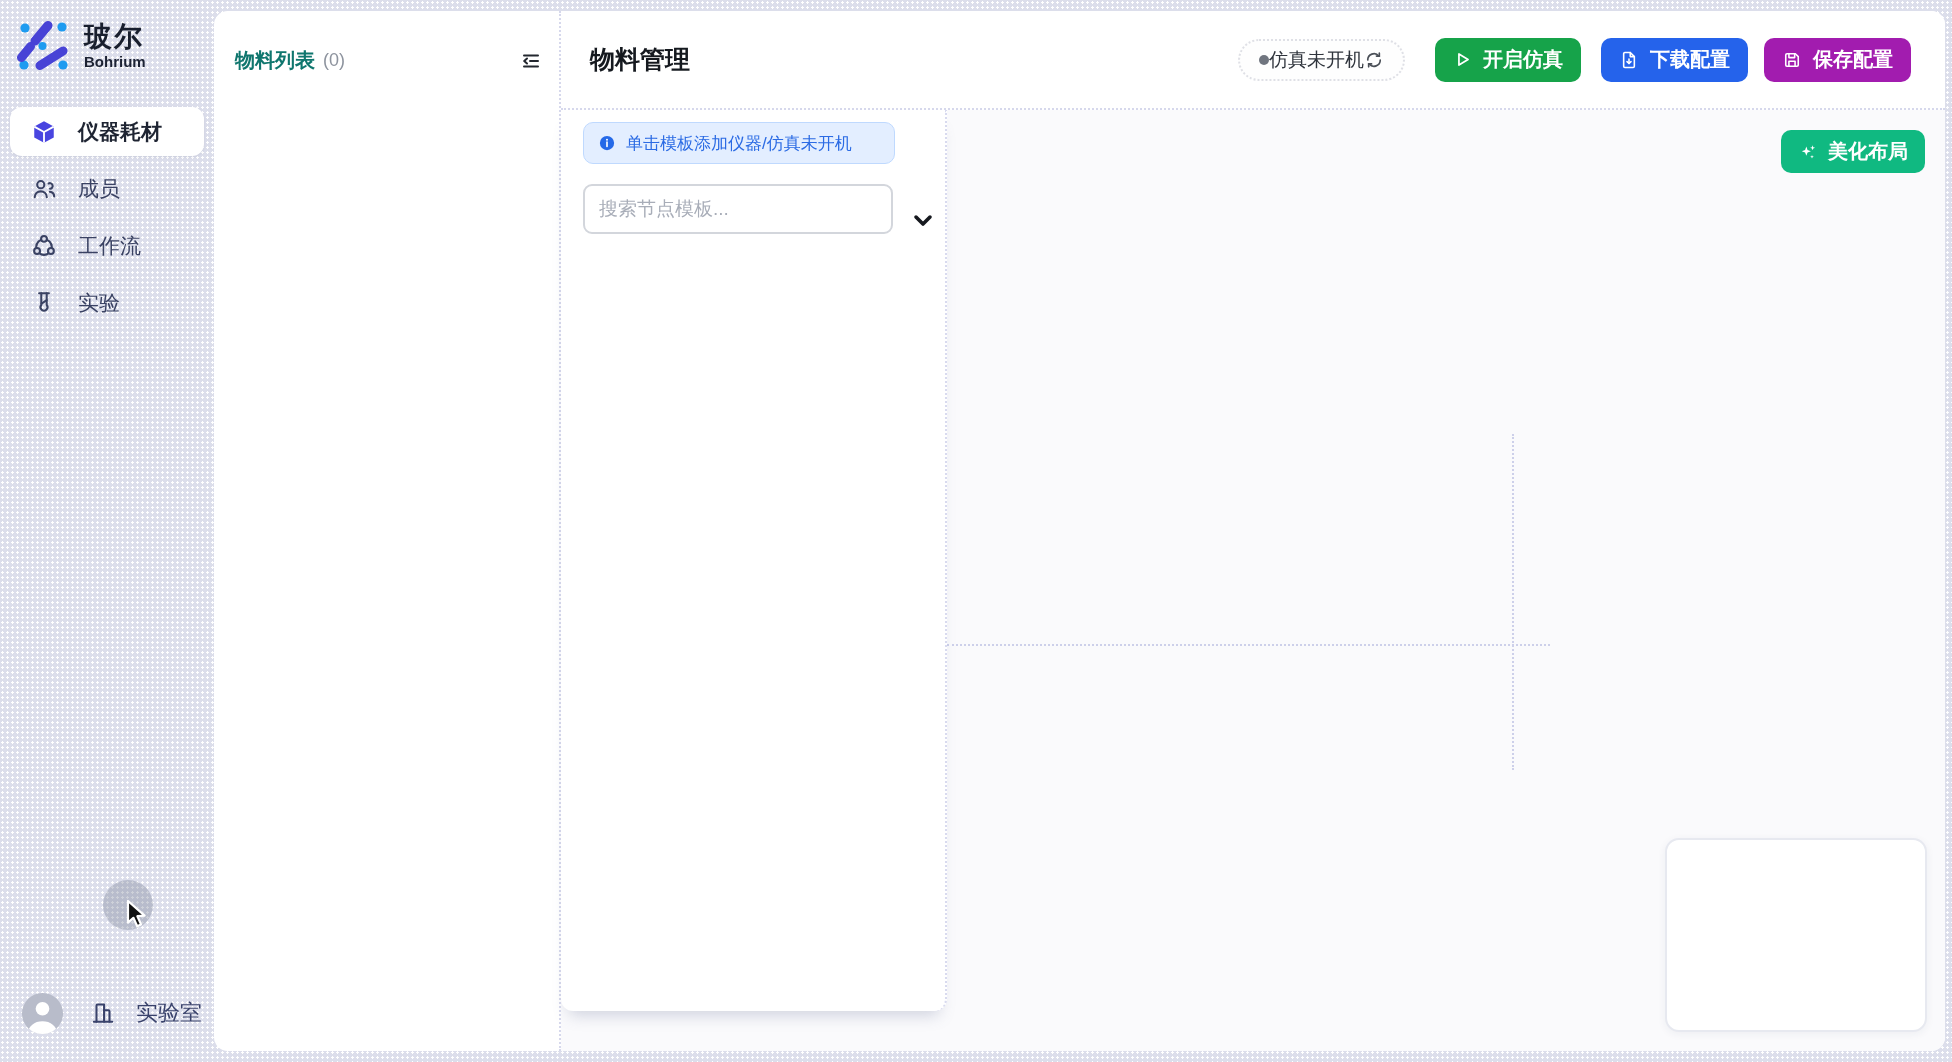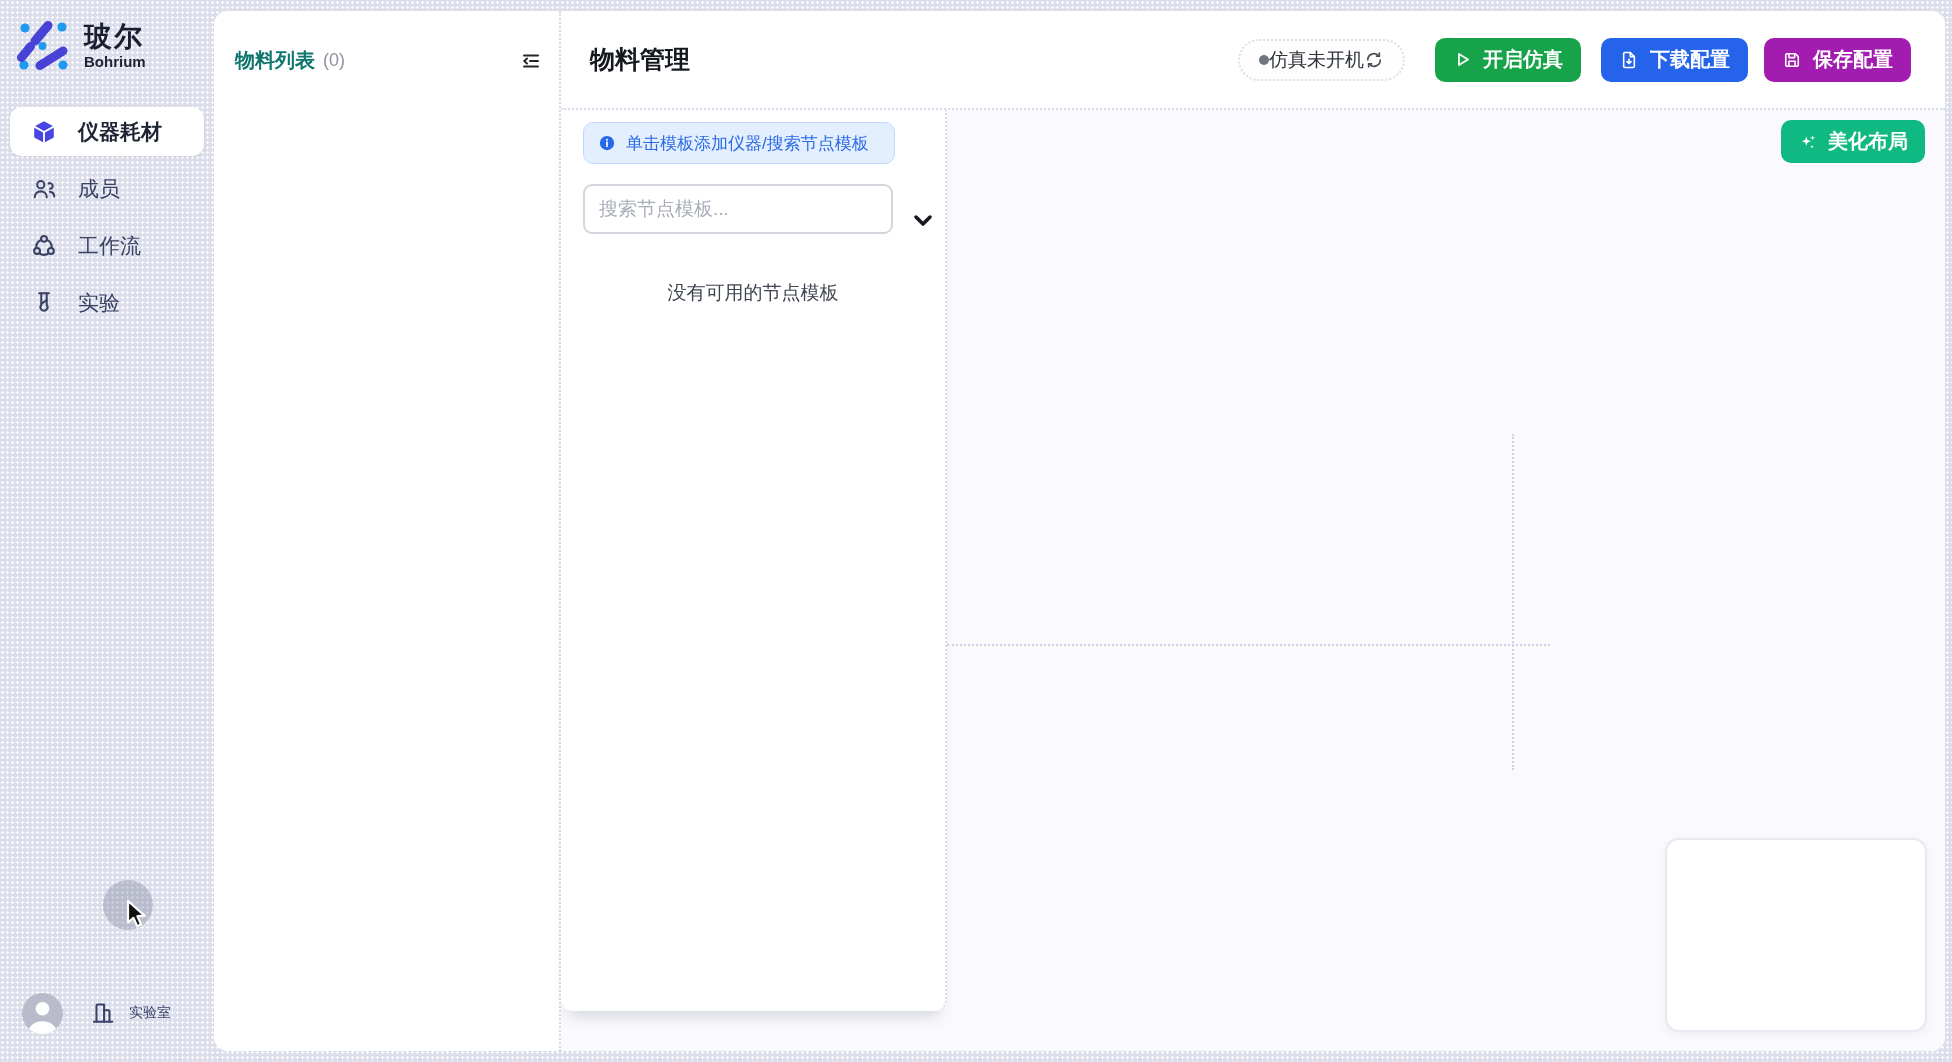--- a/index.html
+++ b/index.html
@@ -22,22 +22,22 @@
     font-size:21px; color:#3a4263; border-radius:12px; margin-bottom:8px; cursor:pointer; }
   .nav-item .nicon { width:26px; height:26px; display:flex; }
   .nav-item.active { background:#ffffff; font-weight:bold; color:#1e2432; box-shadow:0 1px 3px rgba(40,50,90,.10); }
   .hover-circle { position:absolute; left:103px; top:880px; width:50px; height:50px; border-radius:50%;
     background:rgba(125,134,155,.38); }
   .cursor { position:absolute; left:126px; top:899px; width:26px; height:30px; }
   .sidebar-footer { position:absolute; left:0; top:991px; width:214px; height:44px;
     display:flex; align-items:center; padding-left:22px; }
   .avatar { width:41px; height:41px; border-radius:50%; background:#b8bcca; overflow:hidden;
     display:flex; align-items:flex-end; justify-content:center; cursor:pointer; }
-  .lab { display:flex; align-items:center; gap:13px; margin-left:27px; cursor:pointer;
-    font-size:14px; color:#39426b; font-weight:500; }
+  .lab { display:flex; align-items:center; gap:20px; margin-left:27px; cursor:pointer;
+    font-size:22px; color:#39426b; font-weight:500; }
   
   .main { position:absolute; left:214px; top:11px; width:1731px; height:1040px;
     background:#ffffff; border-radius:14px; display:flex; overflow:hidden; }
   .list-panel { width:347px; border-right:2px dotted #d6d8ec; }
   .list-header { display:flex; align-items:center; padding:36px 16px 0 13px; }
   .list-title { font-size:20px; font-weight:bold; color:#0f766e;margin-left:8px; }
   .list-count { font-size:18px; color:#8d939e; margin-left:8px; }
   .collapse { margin-left:auto; width:24px; height:24px; cursor:pointer; display:flex; }
   .right { flex:1; display:flex; flex-direction:column; min-width:0; }
   
@@ -65,21 +65,21 @@
   .hint-banner { margin-left:22px; width:312px; height:42px; background:#e3eeff;
     border:1px solid #bfd9fe; border-radius:10px; display:flex; align-items:center; gap:10px;
     padding:0 14px; font-size:17px; color:#2b6be4; }
   .search-row { display:flex; align-items:flex-end; margin:20px 0 0 22px; }
   .search-input { width:310px; height:50px; border:2px solid #d3d6dc; border-radius:9px;
     padding:0 14px; font-size:19px; color:#333a45; outline:none; background:#fff; font-family:inherit; }
   .search-input::placeholder { color:#a8adb8; }
   .chevron { margin-left:16px; width:28px; height:28px; cursor:pointer; display:flex; }
   .result-count { text-align:right; margin:15px 16px 0 0; font-size:17px; color:#6a7079; }
   .empty-text { text-align:center; margin-top:46px; font-size:19px; color:#3f4550; }
-  .beautify { position:absolute; top:10px; right:20px; height:43px; background:#10b981; border:none;
+  .beautify { position:absolute; top:20px; right:20px; height:43px; background:#10b981; border:none;
     border-radius:10px; display:inline-flex; align-items:center; gap:10px; padding:0 17px;
     color:#fff; font-size:20px; font-weight:bold; cursor:pointer; font-family:inherit; }
   .minimap { position:absolute; left:1104px; top:728px; width:262px; height:194px; background:#ffffff;
     border:2px solid #e7e9f0; border-radius:14px; box-shadow:0 2px 8px rgba(40,50,90,.06); }
   svg { display:block; }
 </style>
 </head>
 <body>
 
 <div class="page">
@@ -230,31 +230,30 @@
         <div class="guide-v"></div>
         <div class="guide-h"></div>
 
         <div class="palette">
           <div class="hint-banner">
             <svg width="18" height="18" viewBox="0 0 24 24">
               <circle cx="12" cy="12" r="9.5" fill="#2569e8"></circle>
               <circle cx="12" cy="7.6" r="1.3" fill="#ffffff"></circle>
               <path d="M12 10.6v6" stroke="#ffffff" stroke-width="2.2" stroke-linecap="round"></path>
             </svg>
-            <span>单击模板添加仪器/搜索节点模板</span>
+            <span>单击模板添加仪器/仿真未开机</span>
           </div>
           <div class="search-row">
             <input class="search-input" type="text" placeholder="搜索节点模板..." style="">
             <span class="chevron">
               <svg width="28" height="28" viewBox="0 0 24 24" fill="none" stroke="#16191f" stroke-width="3.1" stroke-linecap="round" stroke-linejoin="round">
                 <path d="M6 9.5l6 6 6-6"></path>
               </svg>
             </span>
           </div>
-          <div class="empty-text">没有可用的节点模板</div>
         </div>
 
         <button class="beautify">
           <svg width="20" height="20" viewBox="0 0 24 24" fill="#ffffff">
             <path d="M10 5.5l1.45 4.05L15.5 11l-4.05 1.45L10 16.5l-1.45-4.05L4.5 11l4.05-1.45z"></path>
             <path d="M17.5 4l.8 2.2 2.2.8-2.2.8-.8 2.2-.8-2.2-2.2-.8 2.2-.8z"></path>
             <path d="M16.8 15.5l.6 1.6 1.6.6-1.6.6-.6 1.6-.6-1.6-1.6-.6 1.6-.6z"></path>
           </svg>
           <span>美化布局</span>
         </button>

